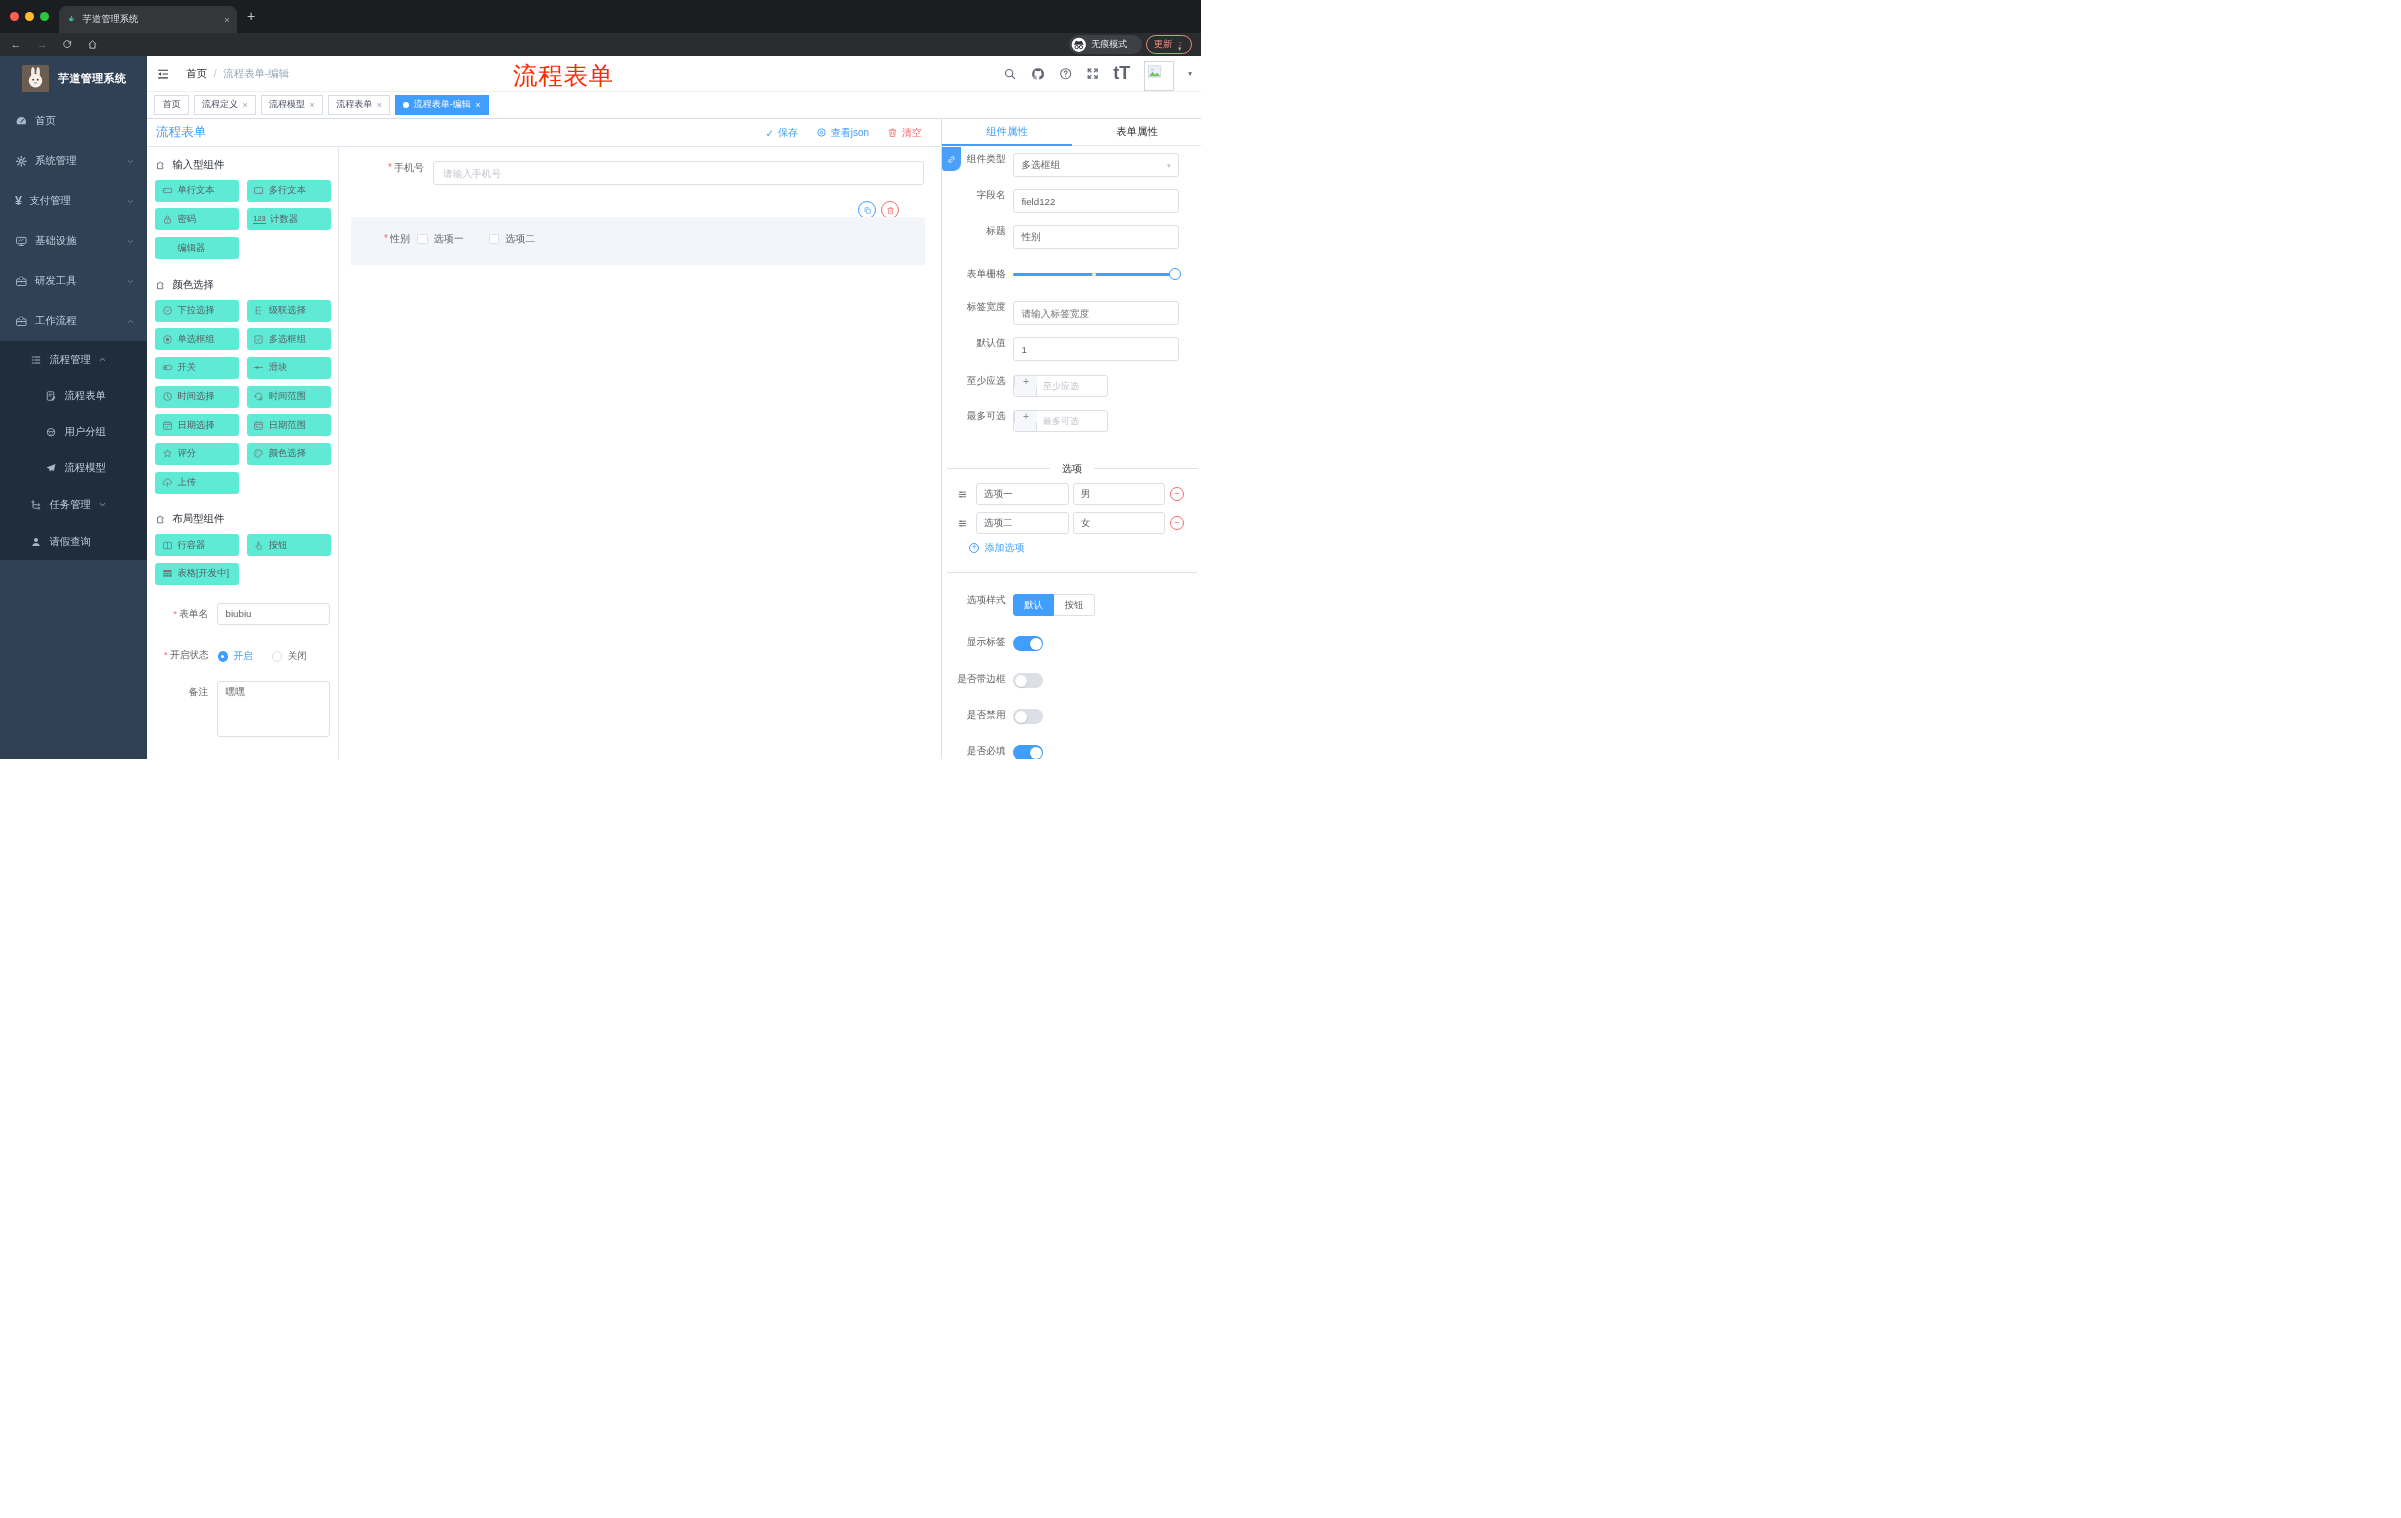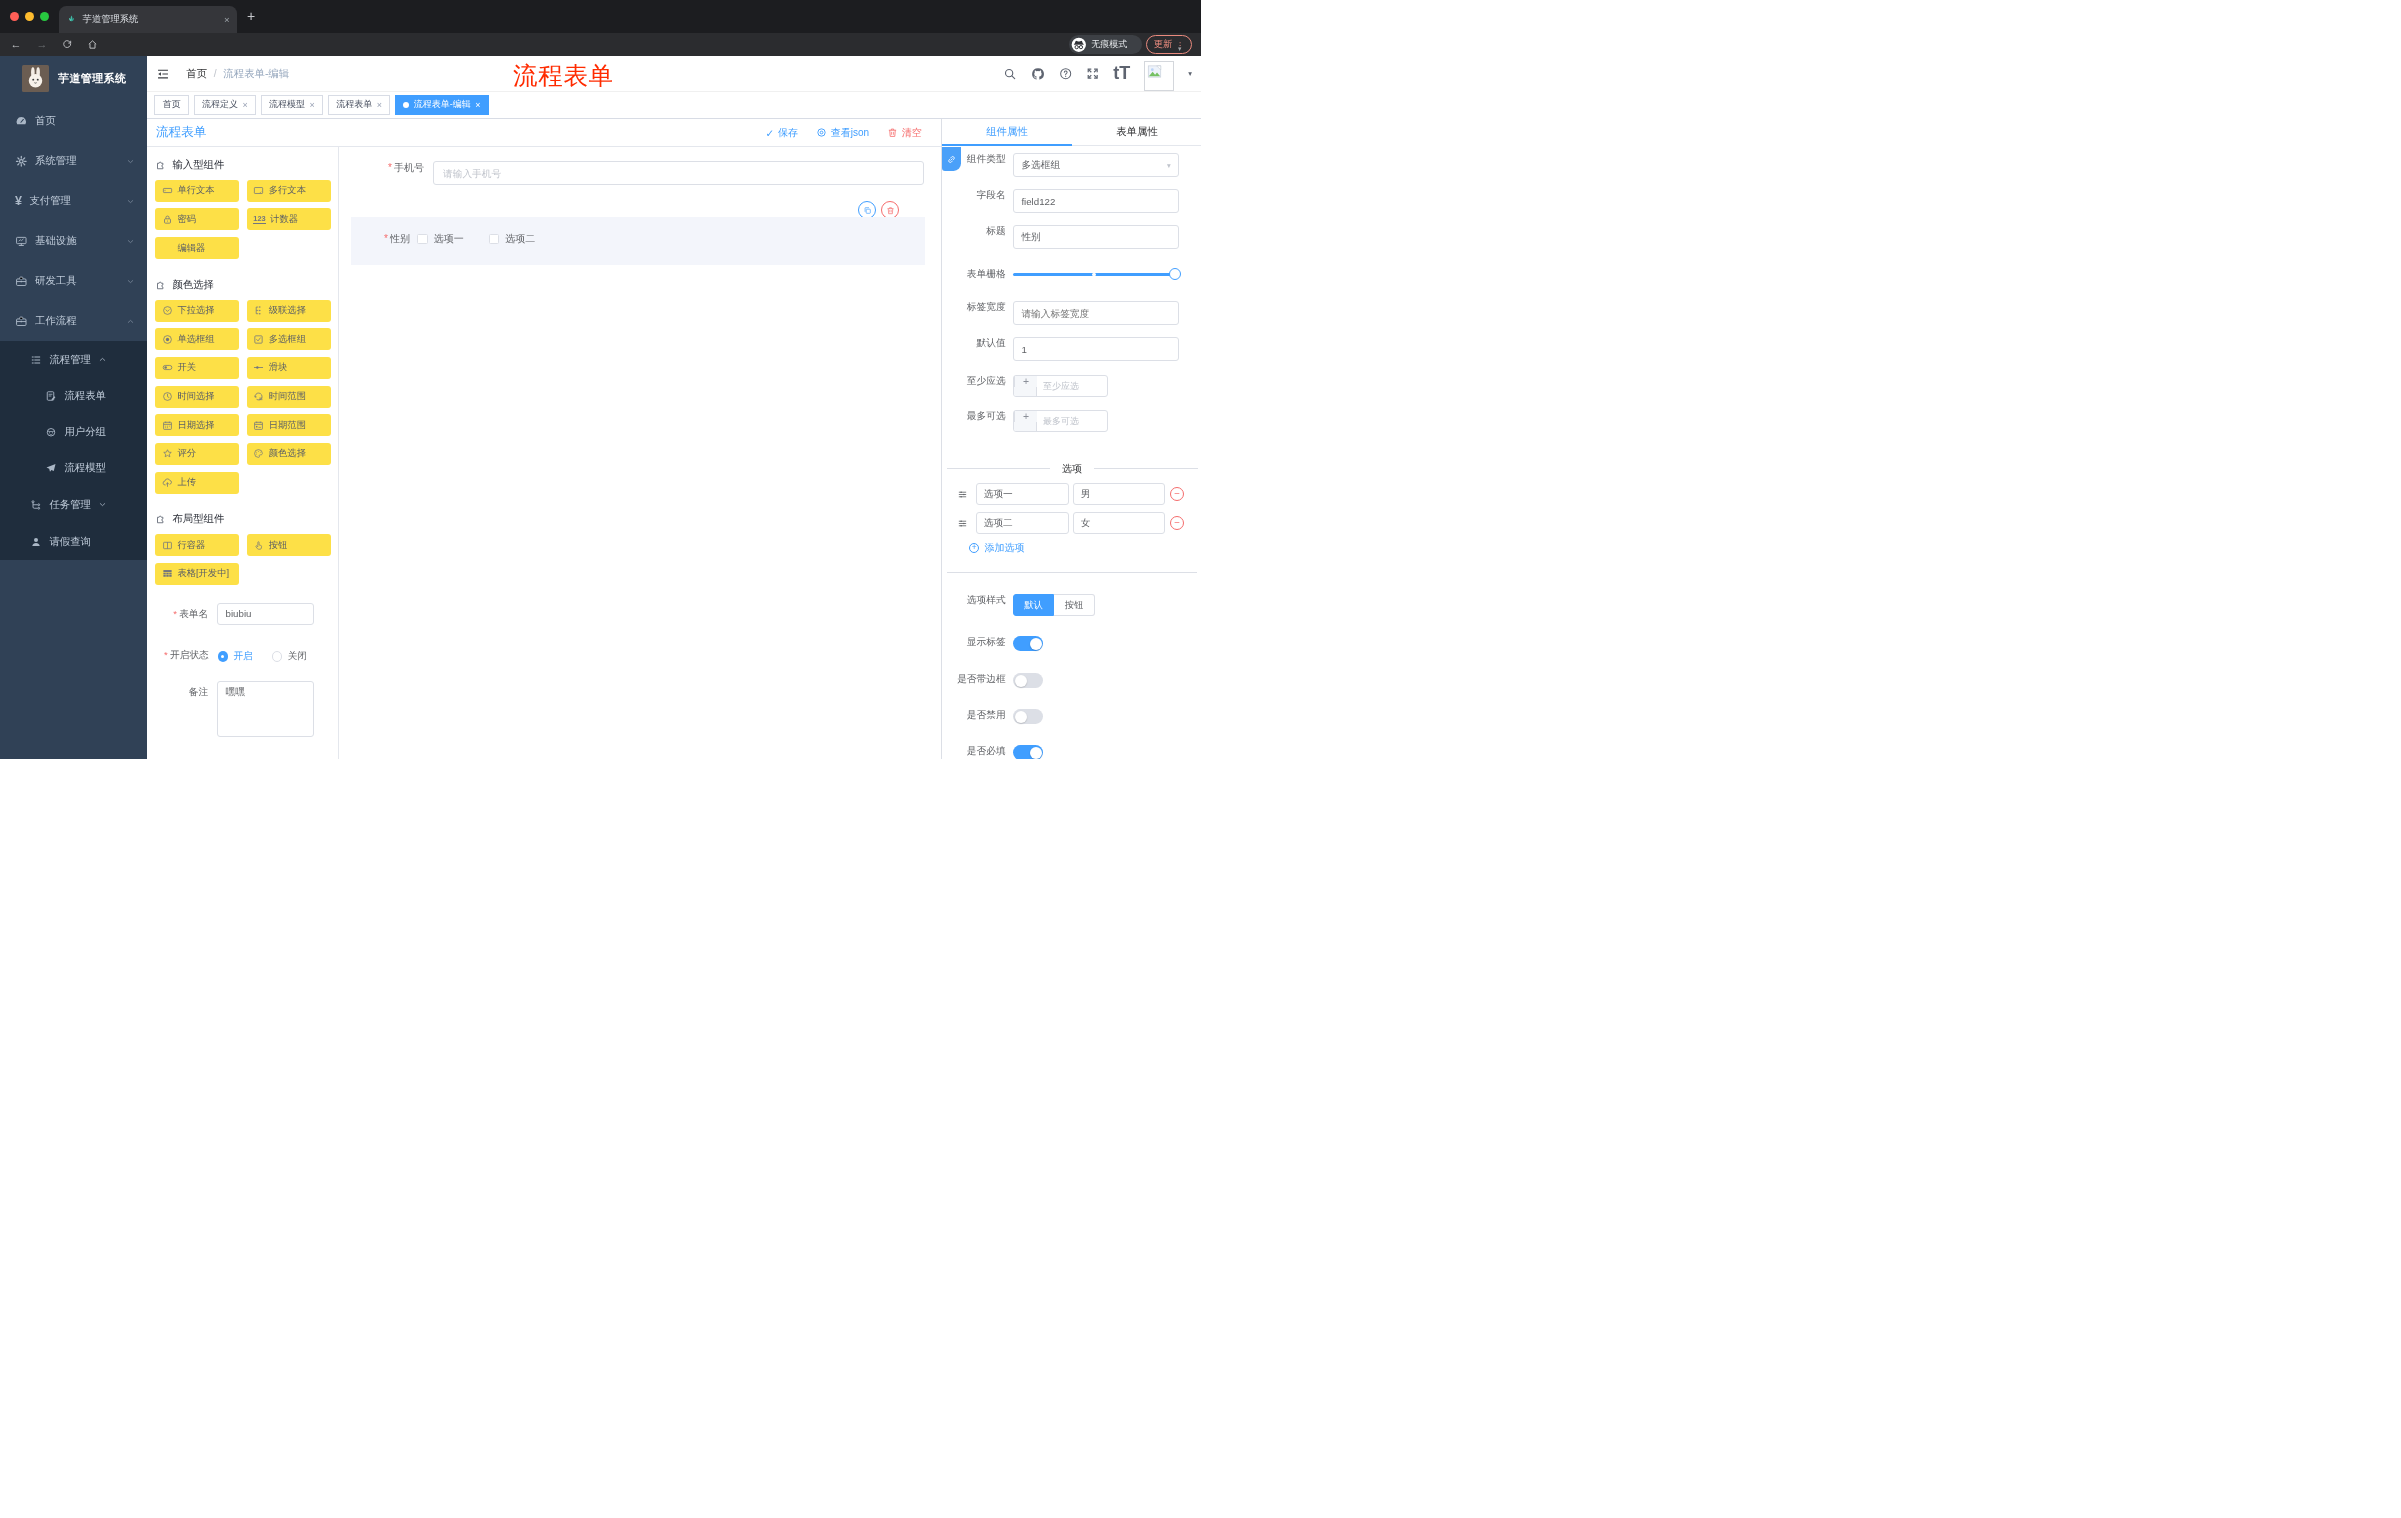--- a/index.html
+++ b/index.html
@@ -59,27 +59,27 @@
   #mtitle{margin-left:9px;font-size:12.6px;color:#409eff}
   #mactions{margin-left:auto;display:flex;align-items:center;gap:18px;padding-right:19.3px;font-size:10px}
   .mact{display:flex;align-items:center;gap:3.7px;color:#409eff;cursor:pointer}
   .mact.danger{color:#f56c6c}
 
   
   #leftpanel{left:147px;top:147px;width:192px;height:612px;background:#fff;border-right:0.7px solid #e4e7ed;padding:10.4px 8.2px 0 8.2px;overflow:hidden}
   .sechead{display:flex;align-items:center;gap:5.2px;height:15px;font-size:10.4px;color:#2d3039;margin-bottom:7.4px}
   .sechead .pz{color:#5f6673}
   .pillgrid{display:grid;grid-template-columns:84px 84px;gap:6.7px 7.4px;margin-bottom:18px}
-  .pill{display:flex;align-items:center;gap:4.5px;height:22px;padding-left:6.7px;background:#fde047;border-radius:3px;font-size:9.3px;color:#5a5e66;cursor:grab}
+  .pill{display:flex;align-items:center;gap:4.5px;height:22px;padding-left:6.7px;background:#5eead4;border-radius:3px;font-size:9.3px;color:#5a5e66;cursor:grab}
   .pill .pic{color:#73767d}
   .pill .pic.empty{width:11px}
   .p123{font-size:7.4px;font-weight:bold;color:#73767d;border-bottom:1.5px solid #73767d;line-height:8.2px}
   .lp-row{display:flex;align-items:flex-start;margin-bottom:19.3px}
   .lp-label{width:53px;text-align:right;font-size:9.7px;color:#606266;padding-top:5.2px;flex:none}
-  .lp-ctl{margin-left:9px;width:97px}
+  .lp-ctl{margin-left:9px;width:113px}
   .tin{width:100%;height:22px;border:0.7px solid #dcdfe6;border-radius:3px;padding:0 7.4px;font-size:9.7px;color:#606266;outline:none;font-family:"Liberation Sans",sans-serif}
   .tarea{width:100%;height:56px;border:0.7px solid #dcdfe6;border-radius:3px;padding:3.7px 7.4px;font-size:9.7px;color:#606266;outline:none;resize:none;font-family:"Liberation Sans",sans-serif}
   .req{color:#f56c6c;margin-right:2.2px}
   .radio-line{display:flex;align-items:center;gap:19.3px;padding-top:6px}
   .rad{display:flex;align-items:center;gap:5.2px;font-size:9.7px;color:#606266;cursor:pointer}
   .rdot{width:10.4px;height:10.4px;border-radius:50%;background:#409eff;position:relative;flex:none}
   .rdot:after{content:"";position:absolute;left:3.7px;top:3.7px;width:3px;height:3px;border-radius:50%;background:#fff}
   .rdot.off{background:#fff;border:0.7px solid #dcdfe6}
   .rdot.off:after{display:none}
   .rad .on{color:#409eff}

